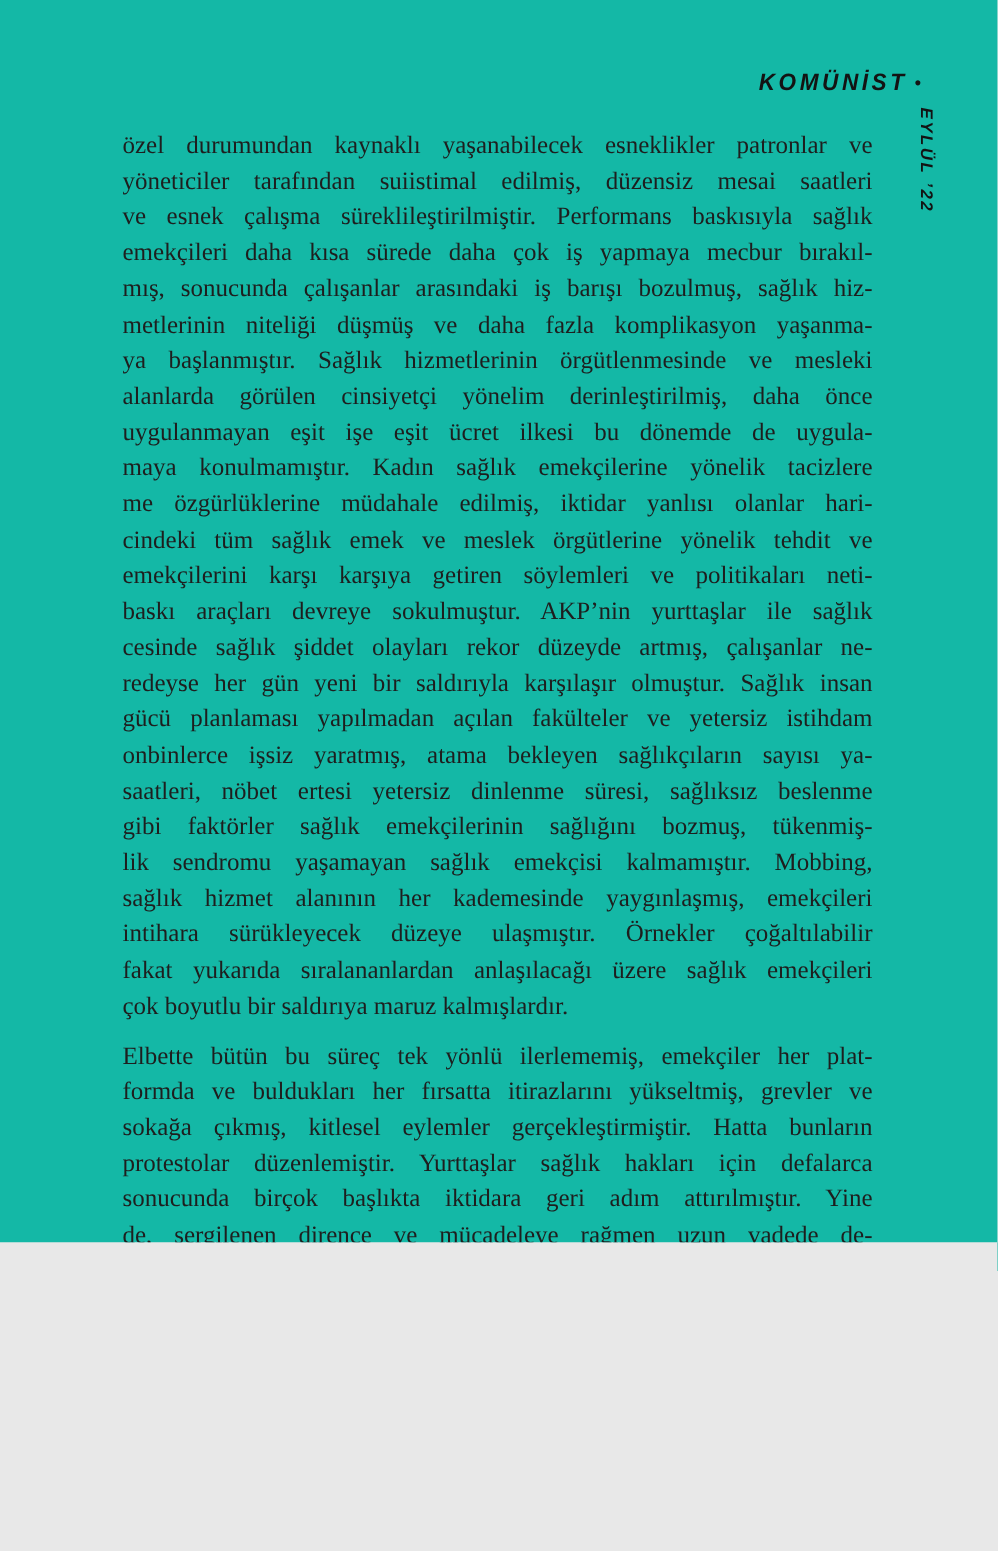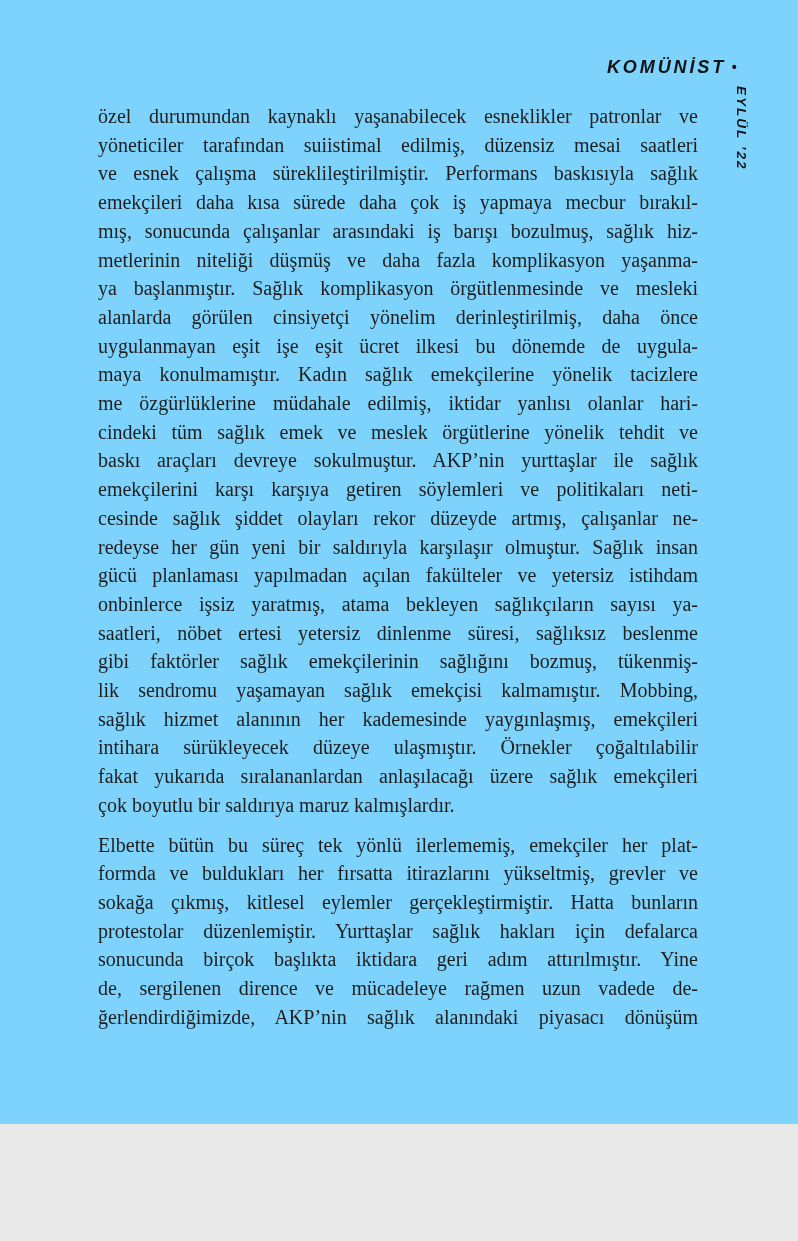--- a/index.html
+++ b/index.html
@@ -3,22 +3,22 @@
 <meta charset="utf-8">
 <style>
   html, body {
     margin: 0;
     padding: 0;
     background: #e8e8e8;
   }
   .page {
     position: relative;
     width: 798px;
-    height: 1124px;
-    background: #7dd3fc;
+    height: 994px;
+    background: #14b8a6;
     overflow: hidden;
     font-family: "Liberation Serif", serif;
   }
   .masthead {
     position: absolute;
     top: 56px;
     right: 58px;
     font-family: "Liberation Sans", sans-serif;
     font-weight: bold;
     font-style: italic;
@@ -91,28 +91,28 @@
   <div class="issue-label">EYLÜL ’22</div>
 
   <div class="body-text" style="color: rgb(30, 30, 30);">
       <div class="para">
         <div class="line">özel durumundan kaynaklı yaşanabilecek esneklikler patronlar ve</div>
         <div class="line">yöneticiler tarafından suiistimal edilmiş, düzensiz mesai saatleri</div>
         <div class="line">ve esnek çalışma süreklileştirilmiştir. Performans baskısıyla sağlık</div>
         <div class="line">emekçileri daha kısa sürede daha çok iş yapmaya mecbur bırakıl-</div>
         <div class="line">mış, sonucunda çalışanlar arasındaki iş barışı bozulmuş, sağlık hiz-</div>
         <div class="line">metlerinin niteliği düşmüş ve daha fazla komplikasyon yaşanma-</div>
-        <div class="line">ya başlanmıştır. Sağlık komplikasyon örgütlenmesinde ve mesleki</div>
+        <div class="line">ya başlanmıştır. Sağlık hizmetlerinin örgütlenmesinde ve mesleki</div>
         <div class="line">alanlarda görülen cinsiyetçi yönelim derinleştirilmiş, daha önce</div>
         <div class="line">uygulanmayan eşit işe eşit ücret ilkesi bu dönemde de uygula-</div>
         <div class="line">maya konulmamıştır. Kadın sağlık emekçilerine yönelik tacizlere</div>
         <div class="line">me özgürlüklerine müdahale edilmiş, iktidar yanlısı olanlar hari-</div>
         <div class="line">cindeki tüm sağlık emek ve meslek örgütlerine yönelik tehdit ve</div>
+        <div class="line">emekçilerini karşı karşıya getiren söylemleri ve politikaları neti-</div>
         <div class="line">baskı araçları devreye sokulmuştur. AKP’nin yurttaşlar ile sağlık</div>
-        <div class="line">emekçilerini karşı karşıya getiren söylemleri ve politikaları neti-</div>
         <div class="line">cesinde sağlık şiddet olayları rekor düzeyde artmış, çalışanlar ne-</div>
         <div class="line">redeyse her gün yeni bir saldırıyla karşılaşır olmuştur. Sağlık insan</div>
         <div class="line">gücü planlaması yapılmadan açılan fakülteler ve yetersiz istihdam</div>
         <div class="line">onbinlerce işsiz yaratmış, atama bekleyen sağlıkçıların sayısı ya-</div>
         <div class="line">saatleri, nöbet ertesi yetersiz dinlenme süresi, sağlıksız beslenme</div>
         <div class="line">gibi faktörler sağlık emekçilerinin sağlığını bozmuş, tükenmiş-</div>
         <div class="line">lik sendromu yaşamayan sağlık emekçisi kalmamıştır. Mobbing,</div>
         <div class="line">sağlık hizmet alanının her kademesinde yaygınlaşmış, emekçileri</div>
         <div class="line">intihara sürükleyecek düzeye ulaşmıştır. Örnekler çoğaltılabilir</div>
         <div class="line">fakat yukarıda sıralananlardan anlaşılacağı üzere sağlık emekçileri</div>

